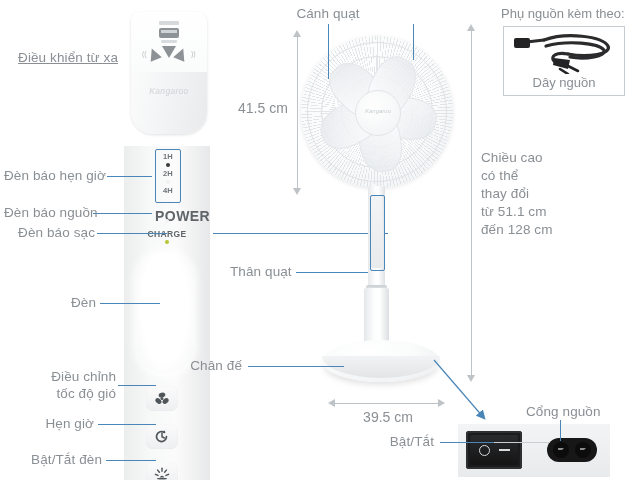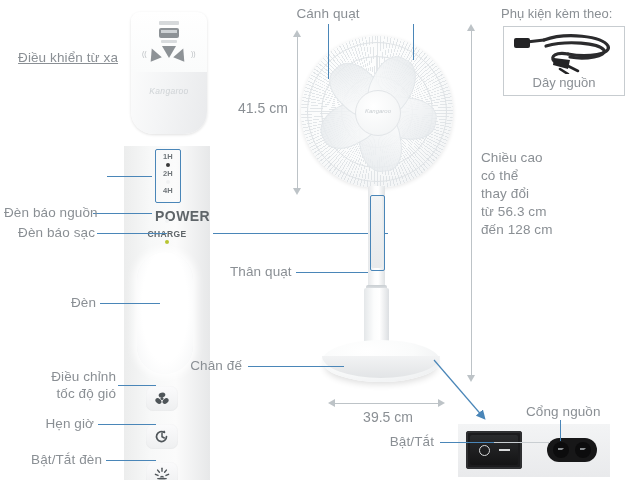--- a/index.html
+++ b/index.html
@@ -459,20 +459,21 @@
 
   <div class="leader" style="left:107px; top:176px; width:45px;"></div>
   <div class="leader" style="left:93px; top:213px; width:59px;"></div>
   <div class="leader" style="left:97px; top:233px; width:70px;"></div>
   <div class="leader" style="left:213px; top:233px; width:175px;"></div>
   <div class="leader" style="left:100px; top:303px; width:60px;"></div>
   <div class="leader" style="left:118px; top:385px; width:38px;"></div>
   <div class="leader" style="left:98px; top:424px; width:58px;"></div>
   <div class="leader" style="left:106px; top:460px; width:50px;"></div>
 
+  <div class="lbl r" style="left:4px; top:168px; width:101px;">Đèn báo hẹn giờ</div>
   <div class="lbl r" style="left:4px; top:205px; width:87px;">Đèn báo nguồn</div>
   <div class="lbl r" style="left:4px; top:225px; width:91px;">Đèn báo sạc</div>
   <div class="lbl r" style="left:4px; top:295px; width:92px;">Đèn</div>
   <div class="lbl r" style="left:4px; top:369px; width:112px;">Điều chỉnh</div>
   <div class="lbl r" style="left:4px; top:386px; width:112px;">tốc độ gió</div>
   <div class="lbl r" style="left:4px; top:416px; width:90px;">Hẹn giờ</div>
   <div class="lbl r" style="left:4px; top:452px; width:98px;">Bật/Tắt đèn</div>
 
   <div class="fan-head">
     <div class="fan-ring" style="left:6px; top:6px; right:6px; bottom:6px;"></div>
@@ -516,24 +517,24 @@
   <div class="arrowhead ar-right" style="left:438px; top:399px;"></div>
   <div class="dim c" style="left:343px; top:409px; width:90px; text-align:center;">39.5 cm</div>
 
   <div class="axis" style="left:471px; top:30px; height:345px;"></div>
   <div class="arrowhead ar-up" style="left:467px; top:24px;"></div>
   <div class="arrowhead ar-down" style="left:467px; top:375px;"></div>
 
   <div class="lbl" style="left:481px; top:150px;">Chiều cao</div>
   <div class="lbl" style="left:481px; top:168px;">có thể</div>
   <div class="lbl" style="left:481px; top:186px;">thay đổi</div>
-  <div class="lbl" style="left:481px; top:204px;">từ 56.3 cm</div>
+  <div class="lbl" style="left:481px; top:204px;">từ 51.1 cm</div>
   <div class="lbl" style="left:481px; top:222px;">đến 128 cm</div>
 
-  <div class="acc-title">Phụ kiện kèm theo:</div>
+  <div class="acc-title">Phụ nguồn kèm theo:</div>
   <div class="acc-box">
     <svg class="cord" width="108" height="44" viewBox="0 0 108 44">
       <g fill="none" stroke="#2b2b2d" stroke-width="3.2" stroke-linecap="round">
         <path d="M8 13 L34 10"></path>
         <path d="M34 10 C56 2, 92 6, 98 16 C102 24, 78 28, 58 24"></path>
         <path d="M36 16 C58 10, 88 13, 94 20 C97 26, 76 30, 60 27"></path>
         <path d="M58 24 C46 22, 40 26, 44 31"></path>
       </g>
       <rect x="4" y="8" width="16" height="10" rx="2" fill="#232325"></rect>
       <g fill="#232325">

